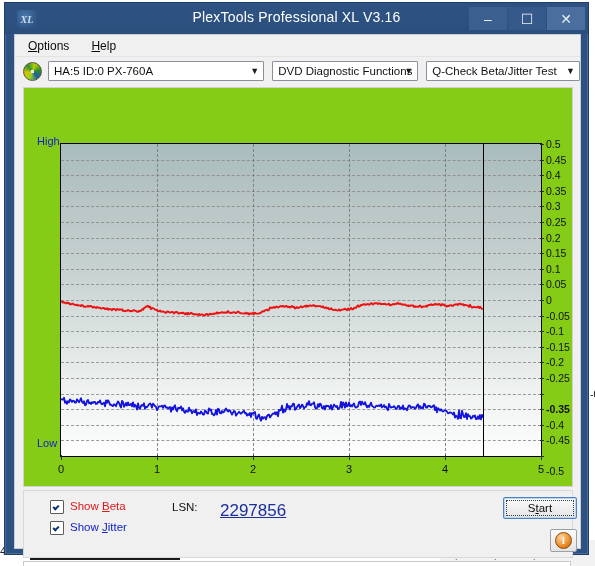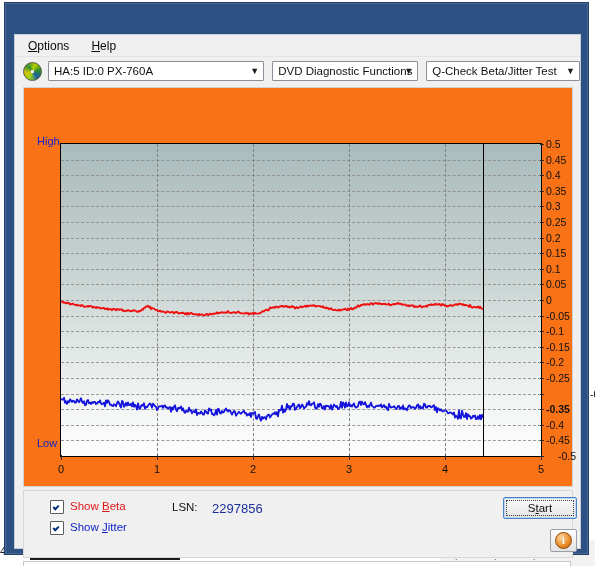--- a/index.html
+++ b/index.html
@@ -112,21 +112,21 @@
     position:absolute;right:4px;top:0;height:100%;
     display:flex;align-items:center;color:#1b1b1b;font-size:9px;
   }
   #combo-drive{width:225px;margin-right:8px;}
   #combo-function{width:152px;margin-right:8px;}
   #combo-test{width:160px;}
 
   
   #chartbox{
     position:absolute;left:8px;top:52px;width:548px;height:398px;
-    background:#f97316;border:1px solid #d2d2d2;text-align:right;
+    background:#84cc16;border:1px solid #d2d2d2;text-align:right;
   }
   #plot-wrap{
     position:absolute;left:0;top:0;width:548px;height:398px;
   }
   
   #lbl-high{
     position:absolute;left:13px;top:47px;font-size:11px;color:#1423c8;
   }
   #lbl-low{
     position:absolute;left:13px;top:349px;font-size:11px;color:#1423c8;
@@ -168,21 +168,21 @@
   .chk::after{
     content:"";position:absolute;left:2px;top:4px;width:4px;height:2px;
     border-left:2px solid #0a2f7a;border-bottom:2px solid #0a2f7a;
     transform:rotate(-45deg);
   }
   .chklabel{font-size:11.5px;}
   .chklabel u{text-decoration:underline;}
   #lbl-beta{color:#e21818;}
   #lbl-jitter{color:#1423c8;}
   #lsn-label{position:absolute;left:148px;top:10px;font-size:11.5px;color:#111;}
-  #lsn-value{position:absolute;left:188px;top:10px;font-size:13px;color:#1b2f9b;}
+  #lsn-value{position:absolute;left:196px;top:10px;font-size:17px;color:#1b2f9b;text-decoration:underline;}
 
   .btn{
     position:absolute;background:linear-gradient(#fdfdfd,#e3e3e3);
     border:1px solid #9aa0a8;border-radius:2px;
     font-size:11.5px;color:#0c0c0c;
     display:flex;align-items:center;justify-content:center;cursor:default;
   }
   .btn u{text-decoration:underline;}
   #btn-start{
     left:479px;top:6px;width:72px;height:20px;
@@ -217,20 +217,33 @@
 <div id="desktop">
   <div id="bg-panel"></div>
   <div id="bg-left-num">43</div>
   <div id="bg-mid-num">100</div>
   <div id="bg-ticks">. . . . . .</div>
   <div id="bg-strokes"></div>
 </div>
 
 <div id="window">
 
+  <div id="titlebar">
+    <div id="app-icon">XL</div>
+    <div id="title-text">PlexTools Professional XL V3.16</div>
+    <div class="winbtn" id="btn-min">
+      <span>–</span>
+    </div>
+    <div class="winbtn" id="btn-max">
+      <span>☐</span>
+    </div>
+    <div class="winbtn" id="btn-close">
+      <span>✕</span>
+    </div>
+  </div>
 
   <div id="client">
 
     <div id="menubar">
       <div class="menuitem"><span><u>O</u>ptions</span></div>
       <div class="menuitem"><span><u>H</u>elp</span></div>
     </div>
 
     <div id="toolbar">
       <div id="disc-icon"></div>
@@ -326,21 +339,21 @@
             <div class="ylab" style="top: 235px;">-0.25</div>
             <div class="ytick" style="top: 250.6px;"></div>
             <div class="ylab" style="top: 250.6px; margin-left: 44px;">-0.3</div>
             <div class="ytick" style="top: 266.2px;"></div>
             <div class="ylab" style="top: 266.2px; font-weight: bold;">-0.35</div>
             <div class="ytick" style="top: 281.8px;"></div>
             <div class="ylab" style="top: 281.8px;">-0.4</div>
             <div class="ytick" style="top: 297.4px;"></div>
             <div class="ylab" style="top: 297.4px;">-0.45</div>
             <div class="ytick" style="top: 313px;"></div>
-            <div class="ylab" style="top: 313px; margin-left: 12px;">-0.5</div>
+            <div class="ylab" style="top: 328px;">-0.5</div>
           </div>
         <div id="xaxis">
             <div class="xtick" style="left: 1px;"></div>
             <div class="xlab" style="left: 1px;">0</div>
             <div class="xtick" style="left: 97px;"></div>
             <div class="xlab" style="left: 97px;">1</div>
             <div class="xtick" style="left: 193px;"></div>
             <div class="xlab" style="left: 193px;">2</div>
             <div class="xtick" style="left: 289px;"></div>
             <div class="xlab" style="left: 289px;">3</div>

